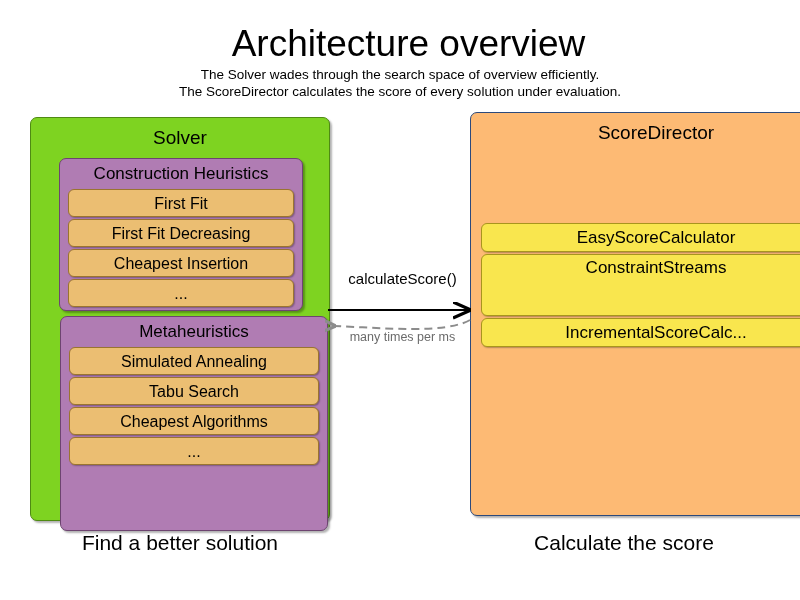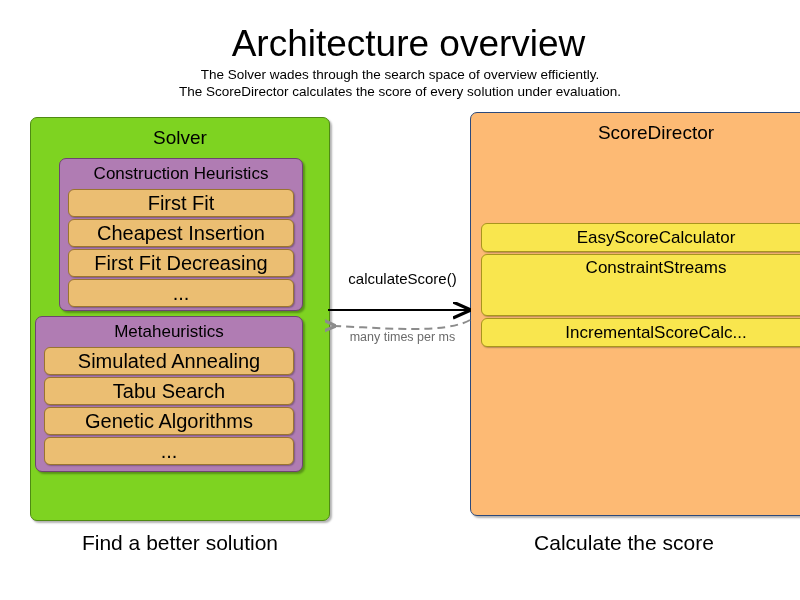--- a/index.html
+++ b/index.html
@@ -77,37 +77,37 @@
     box-sizing: border-box;
     box-shadow: 2px 2px 2px rgba(0,0,0,0.30);
   }
   .group-title {
     text-align: center;
     font-size: 17px;
     line-height: 22px;
     padding-top: 4px;
   }
   #group-construction { left: 28px; top: 40px; width: 244px; height: 153px; }
-  #group-metaheuristics { left: 4px; top: 198px; width: 268px; height: 156px; }
+  #group-metaheuristics { left: 29px; top: 198px; width: 268px; height: 215px; }
 
   .group-items {
     position: absolute;
     left: 8px; right: 8px;
     top: 30px;
   }
 
   
   .item {
     background: #ebbe72;
     border: 1.5px solid #9a7430;
     border-radius: 6px;
     height: 28px;
     margin-bottom: 2px;
     text-align: center;
-    font-size: 20px;
+    font-size: 16px;
     line-height: 27px;
     box-sizing: border-box;
     box-shadow: 1px 1px 1.5px rgba(0,0,0,0.28);
   }
   .item:last-child { margin-bottom: 0; }
 
   
   .calc-list {
     position: absolute;
     left: 10px; right: 10px;
@@ -184,32 +184,32 @@
     <div class="subtitle">The ScoreDirector calculates the score of every solution under evaluation.</div>
   </div>
 
   <div class="panel" id="solver-panel">
     <div class="panel-title">Solver</div>
 
     <div class="group" id="group-construction">
       <div class="group-title">Construction Heuristics</div>
       <div class="group-items">
         <div class="item">First Fit</div>
+        <div class="item">First Fit Decreasing</div>
         <div class="item">Cheapest Insertion</div>
-        <div class="item">First Fit Decreasing</div>
         <div class="item">...</div>
       </div>
     </div>
 
     <div class="group" id="group-metaheuristics">
       <div class="group-title">Metaheuristics</div>
       <div class="group-items">
         <div class="item">Simulated Annealing</div>
         <div class="item">Tabu Search</div>
-        <div class="item">Genetic Algorithms</div>
+        <div class="item">Cheapest Algorithms</div>
         <div class="item">...</div>
       </div>
     </div>
   </div>
 
   <div class="panel" id="scoredirector-panel">
     <div class="panel-title">ScoreDirector</div>
 
     <div class="calc-list">
       <div class="calc simple">EasyScoreCalculator</div>

